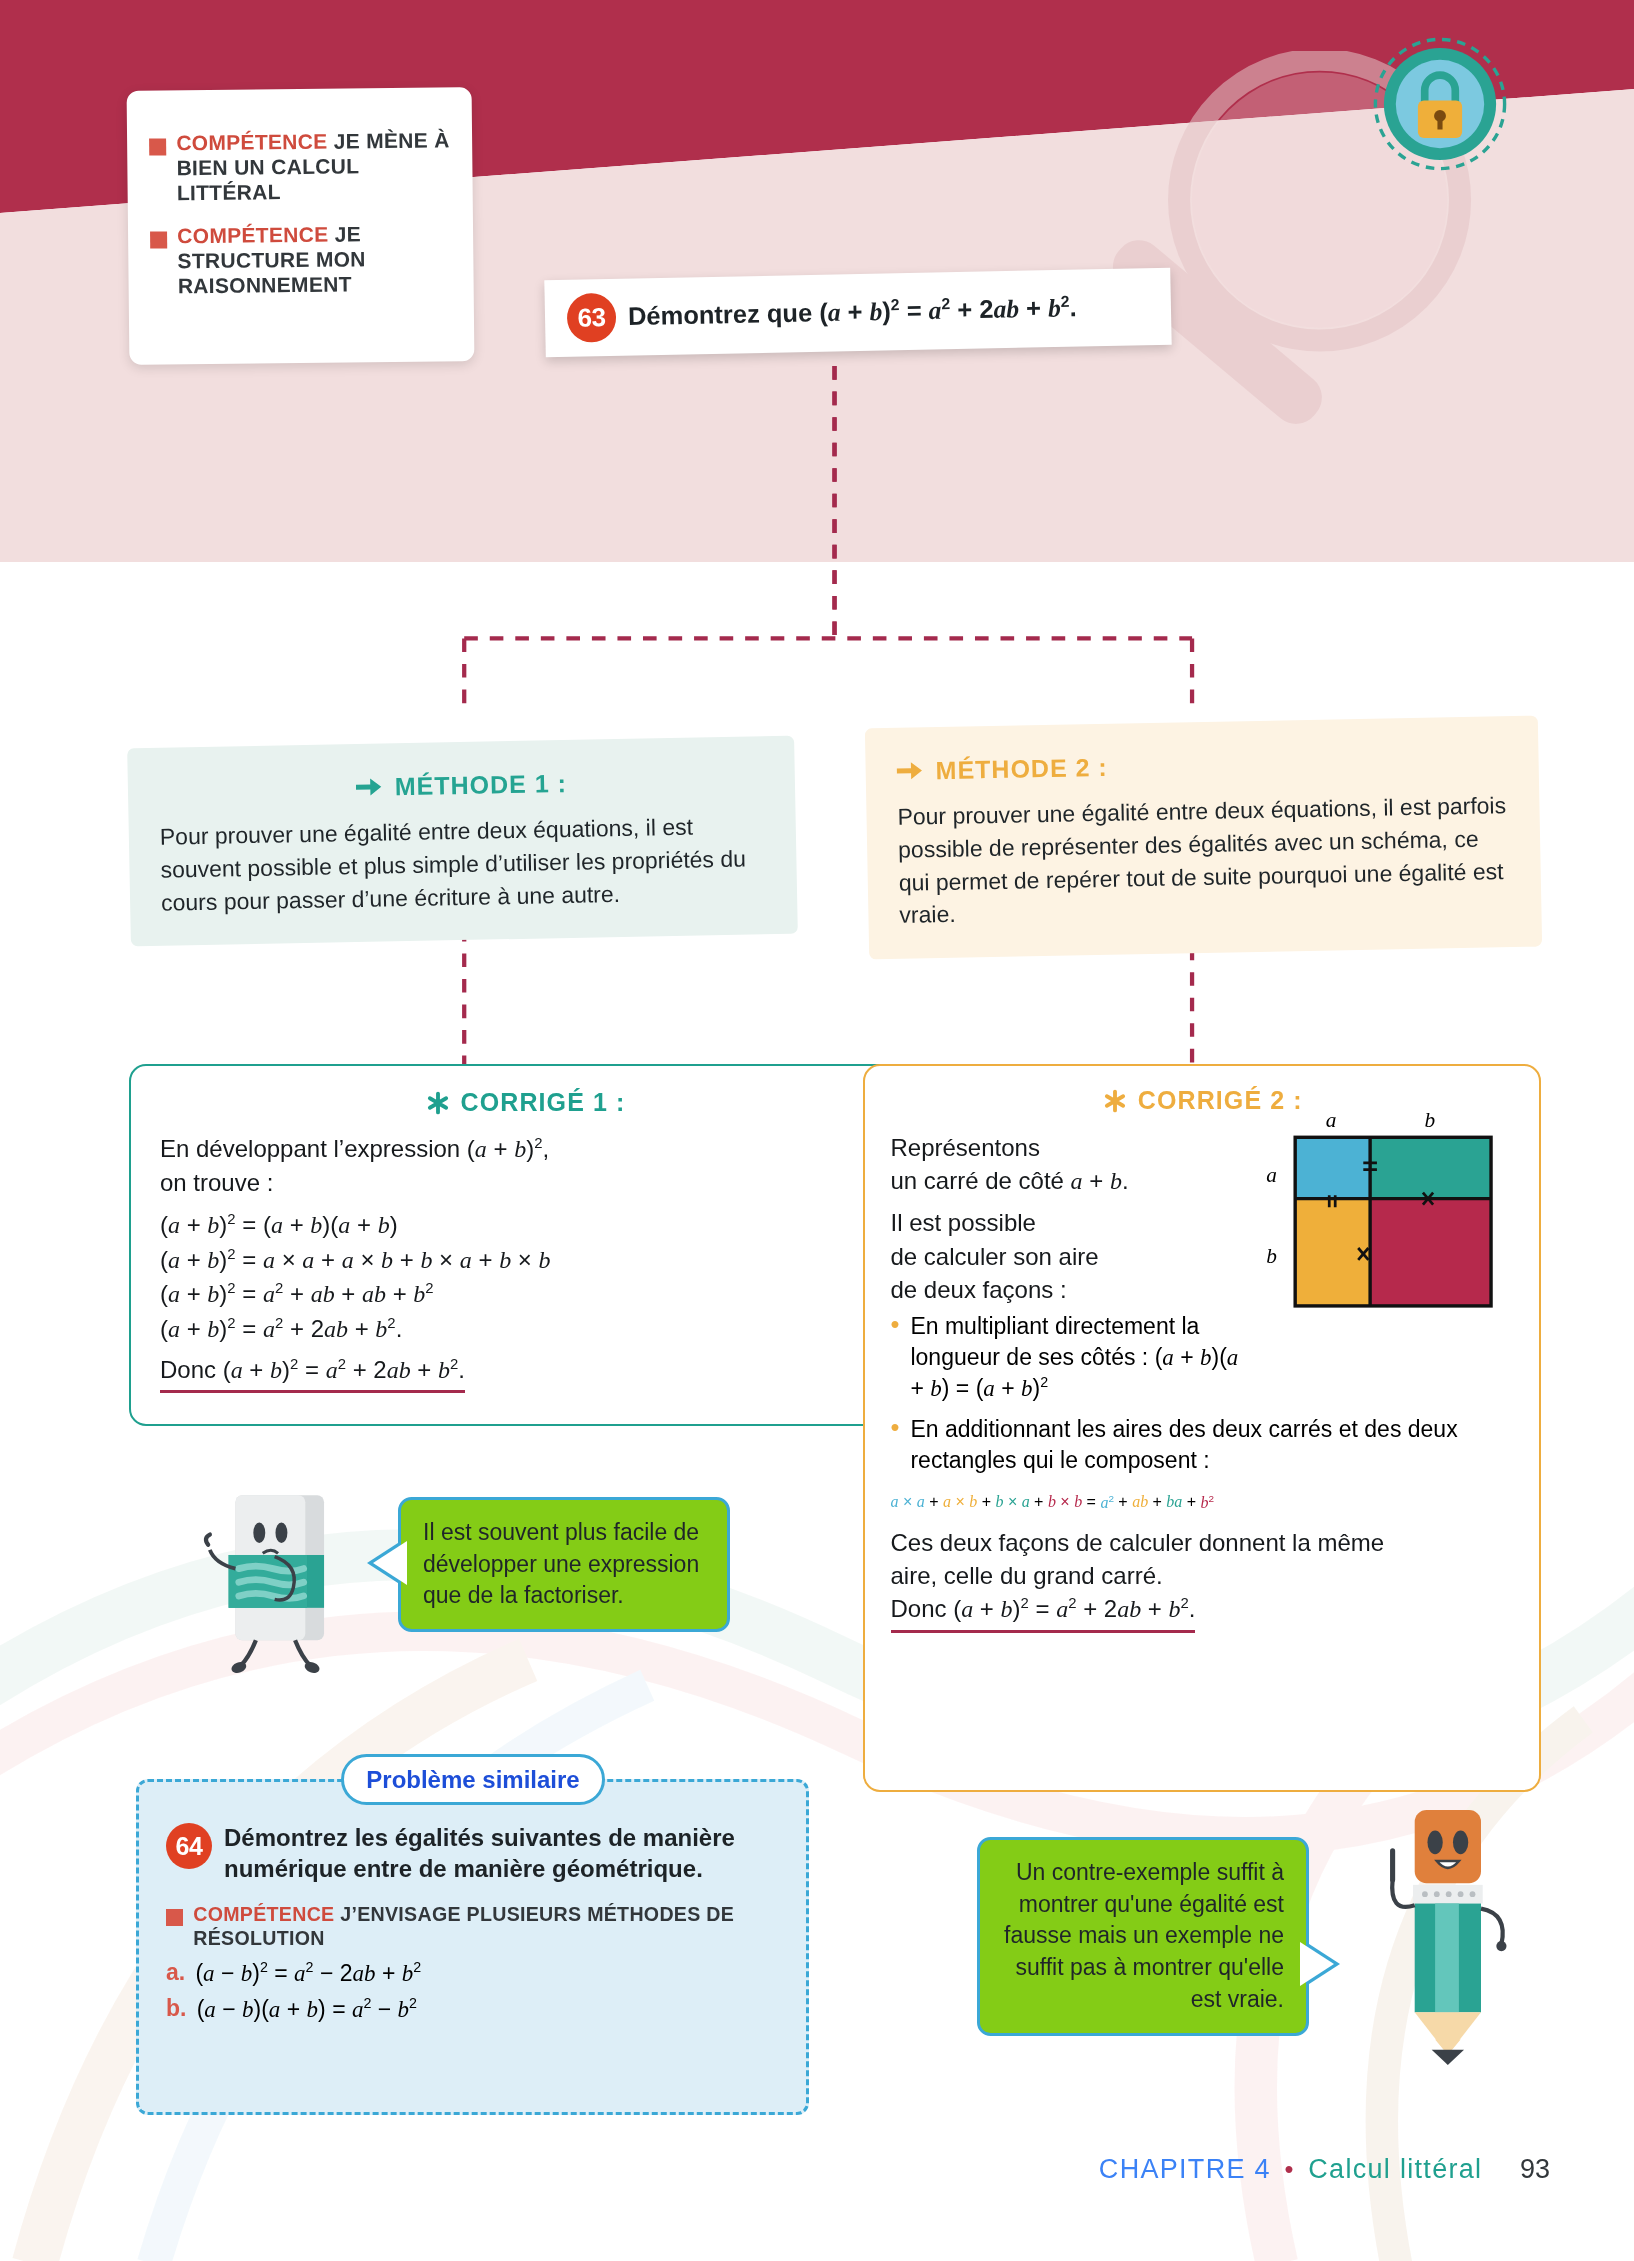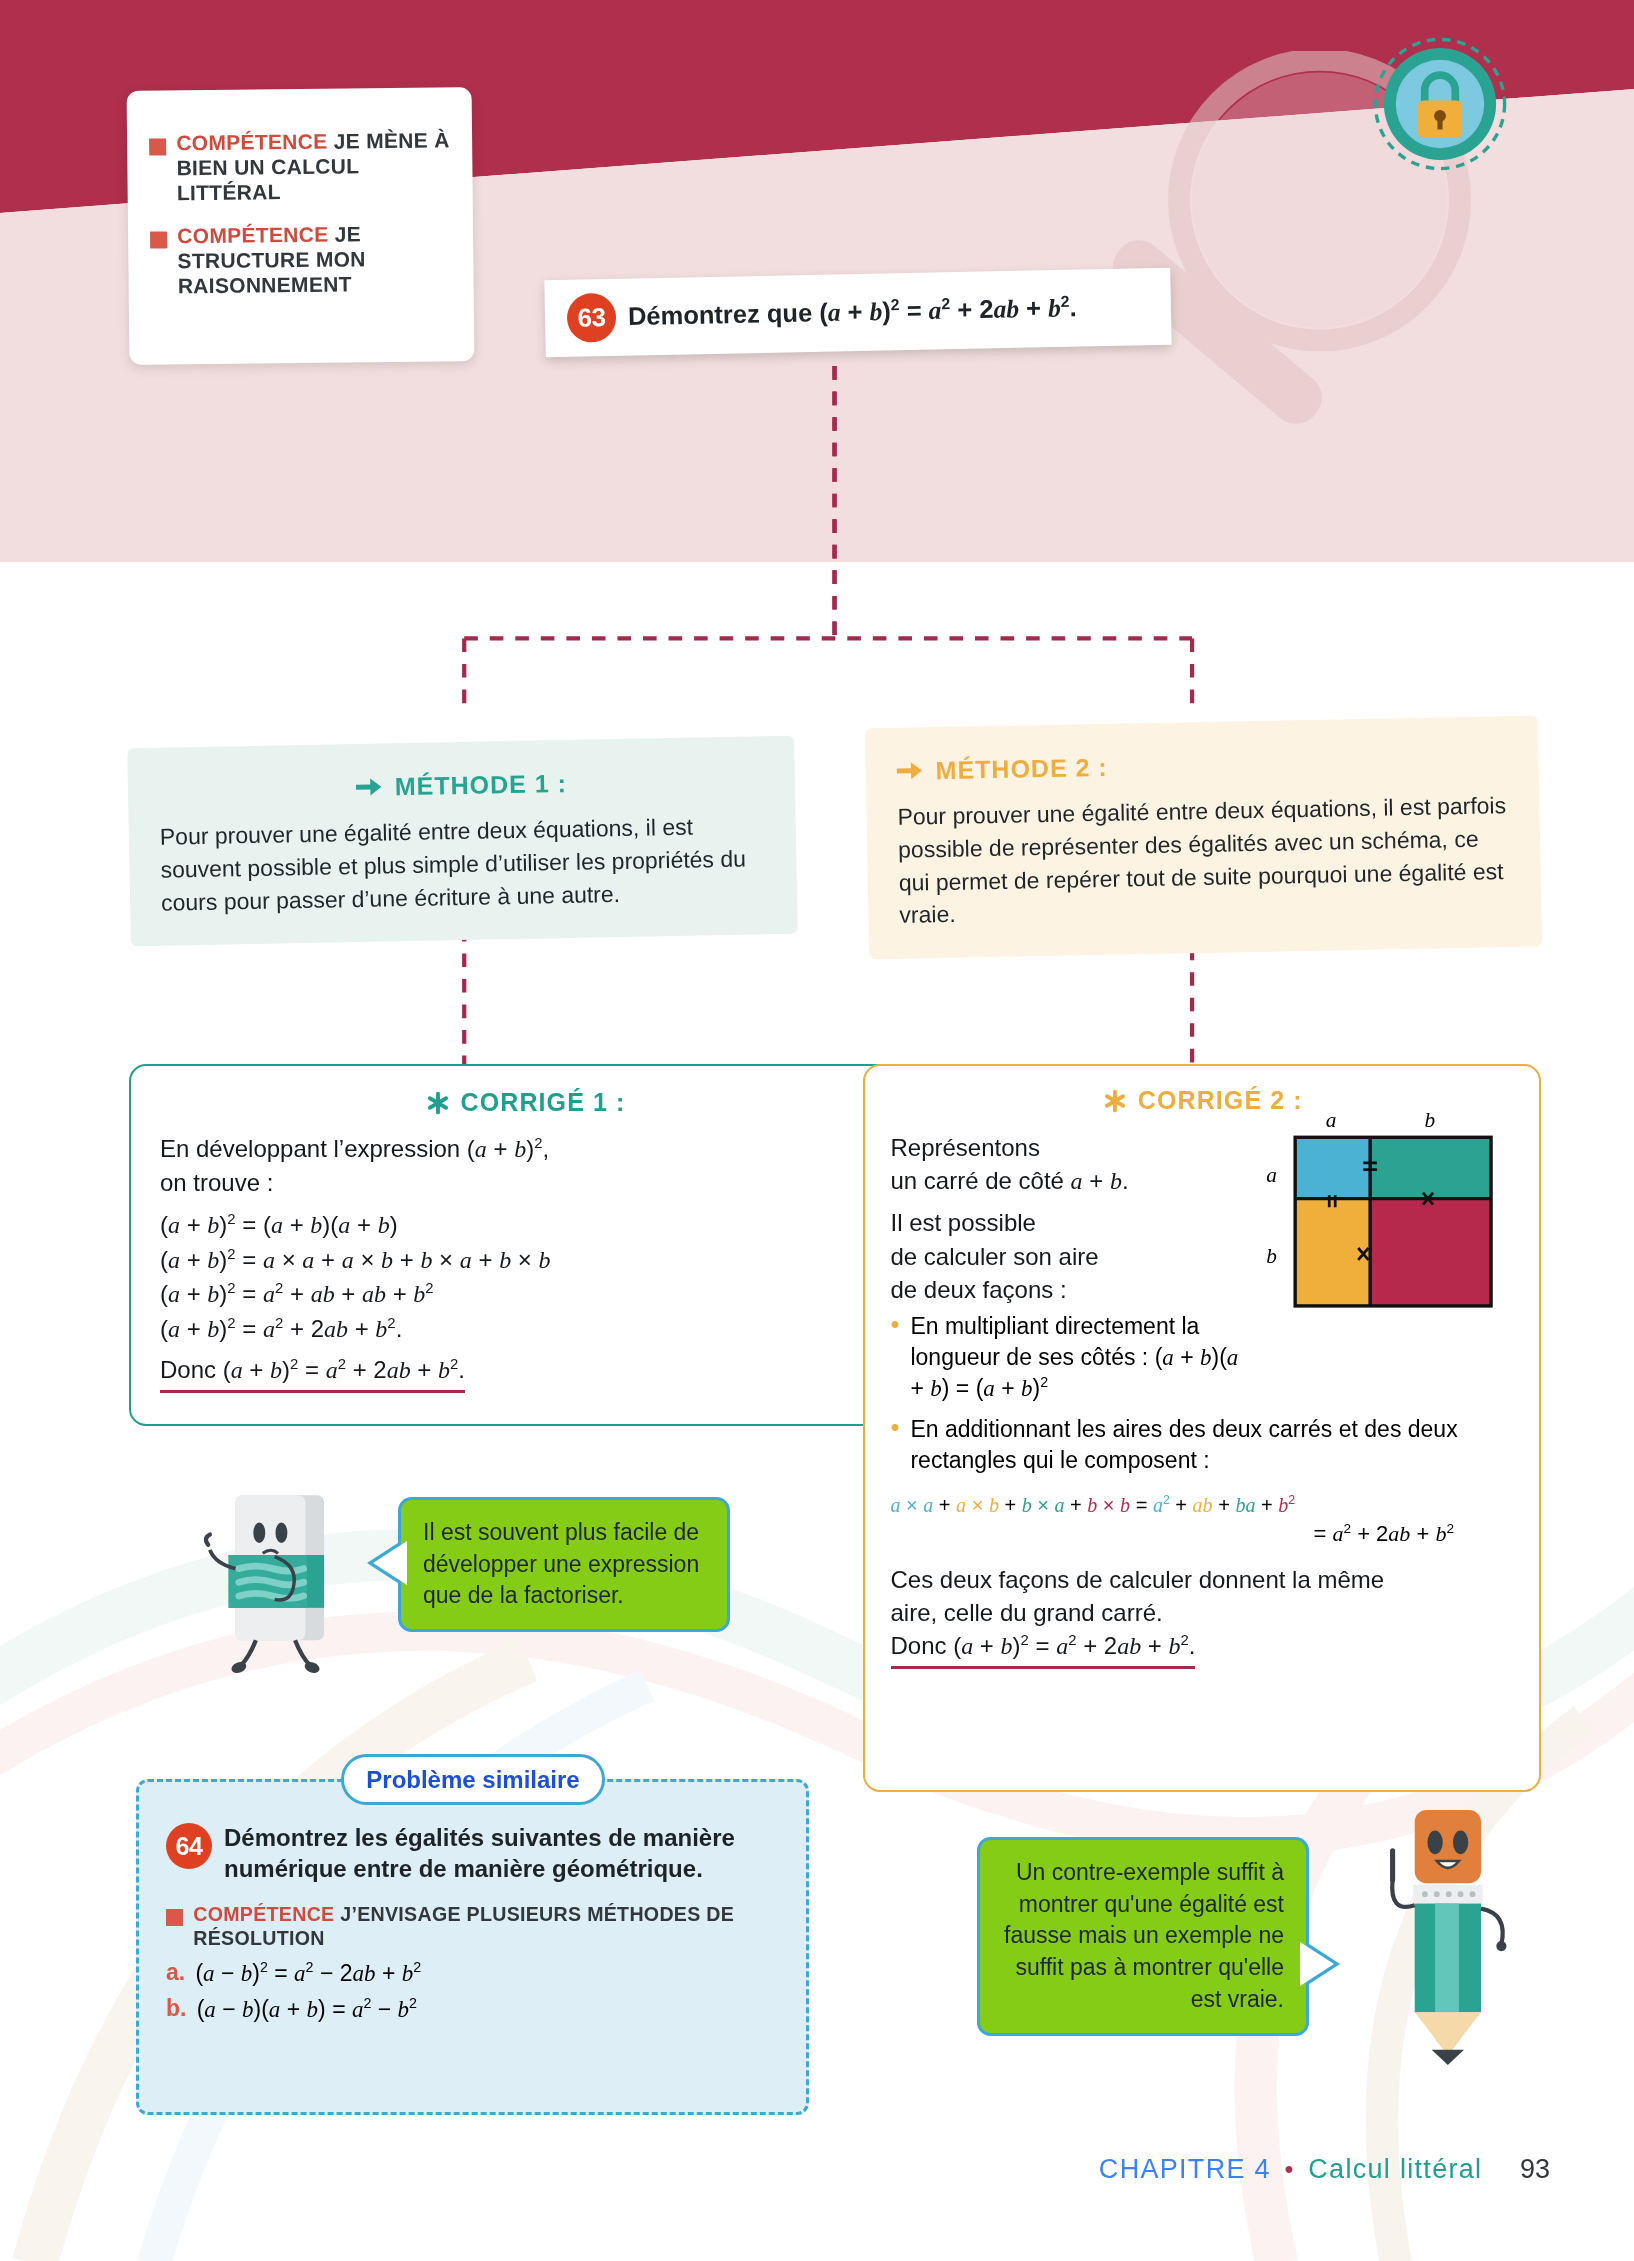--- a/index.html
+++ b/index.html
@@ -311,25 +311,22 @@
       </div>
     </div>
 
     <div class="blist">
       <div class="bitem">
         <span class="bdot">•</span>
         <span>En additionnant les aires des deux carrés et des deux rectangles qui le composent :</span>
       </div>
     </div>
 
-    <div class="mathline" style="font-size:20px;margin-top:16px">
+    <div class="mathline" style="font-size:16px;margin-top:16px">
       <span style="color:#4cb2d4"><span class="it">a</span> × <span class="it">a</span></span> + <span style="color:#efaf3a"><span class="it">a</span> × <span class="it">b</span></span> + <span style="color:#2aa393"><span class="it">b</span> × <span class="it">a</span></span> + <span style="color:#b6294c"><span class="it">b</span> × <span class="it">b</span></span> = <span style="color:#4cb2d4"><span class="it">a</span><sup class="sq">2</sup></span> + <span style="color:#efaf3a"><span class="it">ab</span></span> + <span style="color:#2aa393"><span class="it">ba</span></span> + <span style="color:#b6294c"><span class="it">b</span><sup class="sq">2</sup></span>
-    </div>
-    <div class="mathline" style="font-size:22px;text-align:right;padding-right:61px">
-      = <span class="it">a</span><sup class="sq">2</sup> + 2<span class="it">ab</span> + <span class="it">b</span><sup class="sq">2</sup>
     </div>
 
     <div class="c-body" style="margin-top:12px">
       <div>Ces deux façons de calculer donnent la même</div>
       <div>aire, celle du grand carré.</div>
       <div class="mathline"><span class="donc">Donc (<span class="it">a</span> + <span class="it">b</span>)<sup class="sq">2</sup> = <span class="it">a</span><sup class="sq">2</sup> + 2<span class="it">ab</span> + <span class="it">b</span><sup class="sq">2</sup>.</span></div>
     </div>
   </div>
 
   <svg class="eraser" viewBox="0 0 190 230">

